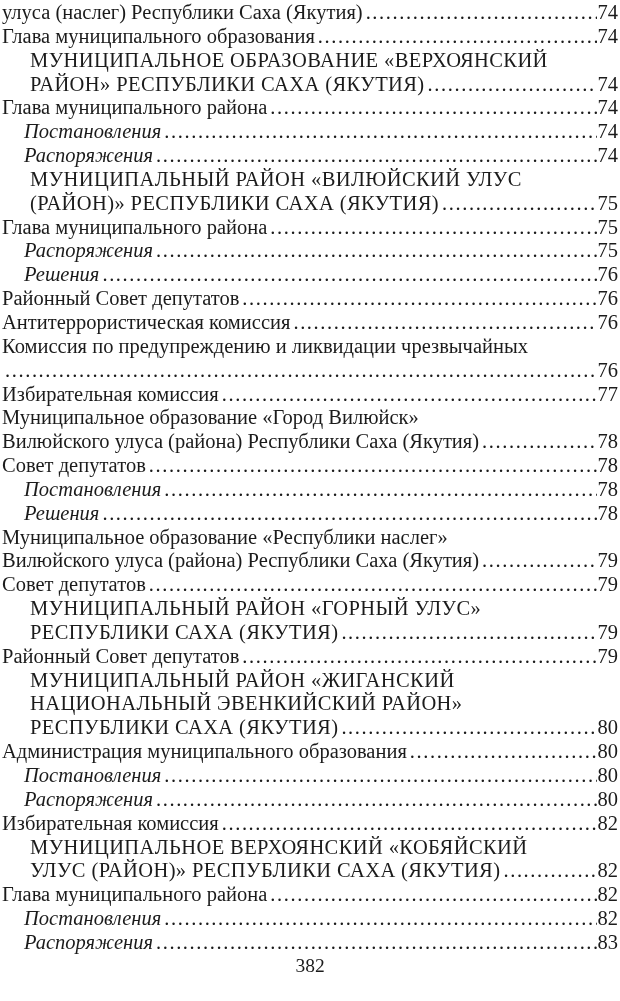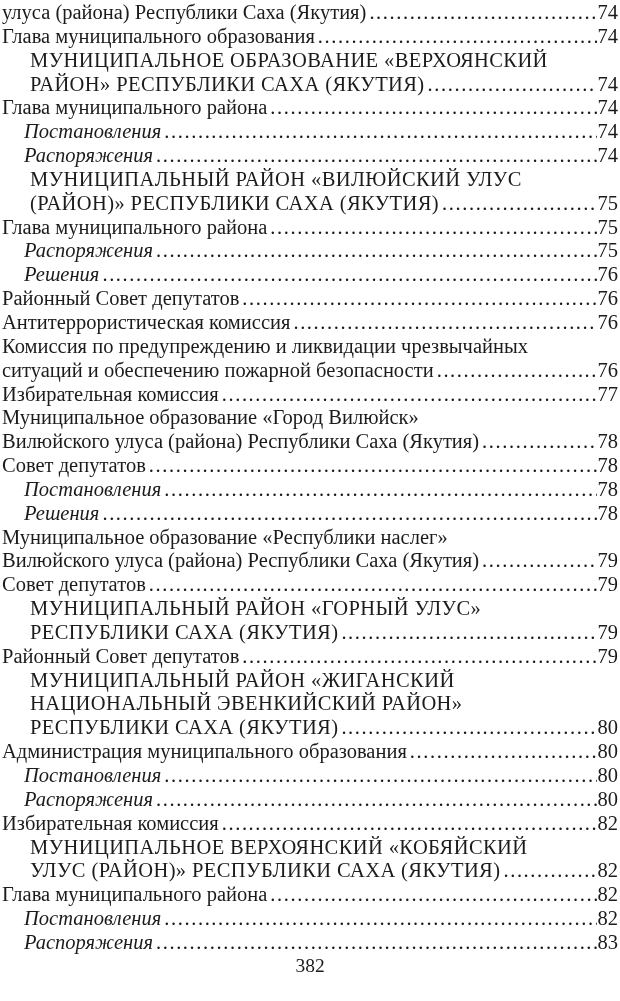--- a/index.html
+++ b/index.html
@@ -48,21 +48,21 @@
     font-size: 19.5px;
     margin-top: 0;
   }
 </style>
 </head>
 <body>
 
 <div class="page">
   <div class="toc" id="toc-list">
       <div class="row regular">
-        <span class="t">улуса (района) Республики Саха (Якутия)</span>
+        <span class="t">улуса (наслег) Республики Саха (Якутия)</span>
         <span class="leader"></span>
         <span class="pg">74</span>
       </div>
       <div class="row regular">
         <span class="t">Глава муниципального образования</span>
         <span class="leader"></span>
         <span class="pg">74</span>
       </div>
       <div class="row caps">
         <span class="t">МУНИЦИПАЛЬНОЕ ОБРАЗОВАНИЕ «ВЕРХОЯНСКИЙ</span>
@@ -117,21 +117,20 @@
       </div>
       <div class="row regular">
         <span class="t">Антитеррористическая комиссия</span>
         <span class="leader"></span>
         <span class="pg">76</span>
       </div>
       <div class="row regular">
         <span class="t">Комиссия по предупреждению и ликвидации чрезвычайных</span>
       </div>
       <div class="row regular">
-        <span class="t">ситуаций и обеспечению пожарной безопасности</span>
         <span class="leader"></span>
         <span class="pg">76</span>
       </div>
       <div class="row regular">
         <span class="t">Избирательная комиссия</span>
         <span class="leader"></span>
         <span class="pg">77</span>
       </div>
       <div class="row regular">
         <span class="t">Муниципальное образование «Город Вилюйск»</span>

